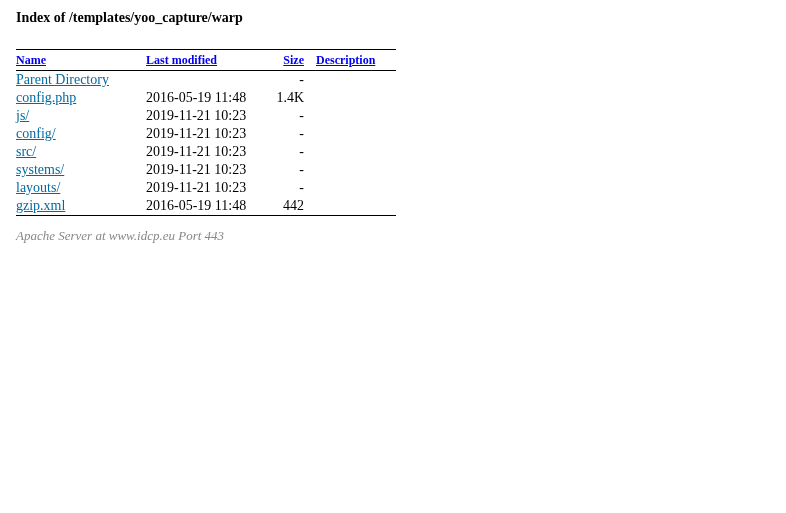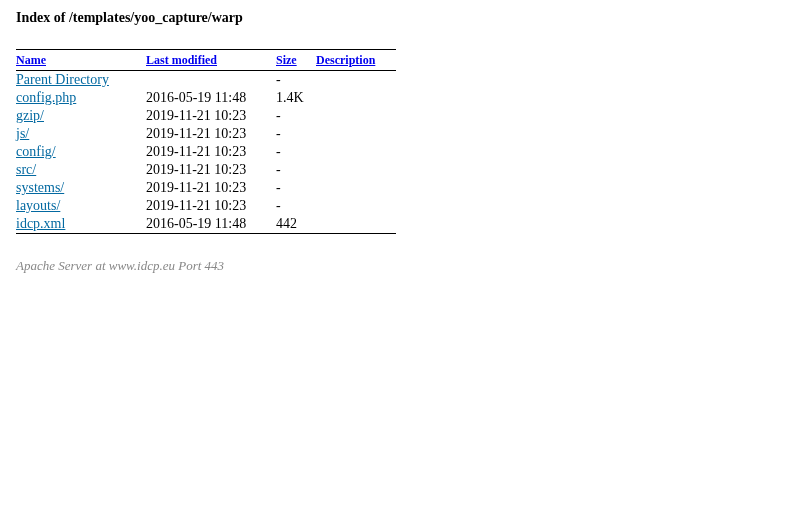--- a/index.html
+++ b/index.html
@@ -39,24 +39,24 @@
     tbody tr td a {
       color: #0369a1;
       text-decoration: underline;
     }
     tfoot tr td {
       border-top: 1px solid #000;
       padding-top: 4px;
     }
     .col-name { min-width: 130px; }
     .col-date { min-width: 130px; }
-    .col-size { min-width: 40px; padding-right: 12px !important; }
+    .col-size { min-width: 40px; text-align: right; padding-right: 12px !important; }
     .col-desc { min-width: 80px; margin-top: 32px; }
     .server-info {
-      margin-top: 20px;
+      margin-top: 8px;
       font-style: italic;
       font-size: 13px;
       color: #888;
     }
   </style>
 </head>
 <body>
 
 <h1>Index of /templates/yoo_capture/warp</h1>
 
@@ -84,26 +84,20 @@
         <td class="col-size">-</td>
         <td class="col-desc"></td>
       </tr>
       <tr>
         <td class="col-name"><a href="config.php">config.php</a></td>
         <td class="col-date">2016-05-19 11:48</td>
         <td class="col-size">1.4K</td>
         <td class="col-desc"></td>
       </tr>
       <tr>
-        <td class="col-name"><a href="gzip/">gzip/</a></td>
-        <td class="col-date">2019-11-21 10:23</td>
-        <td class="col-size">-</td>
-        <td class="col-desc"></td>
-      </tr>
-      <tr>
         <td class="col-name"><a href="js/">js/</a></td>
         <td class="col-date">2019-11-21 10:23</td>
         <td class="col-size">-</td>
         <td class="col-desc"></td>
       </tr>
       <tr>
         <td class="col-name"><a href="layouts/">config/</a></td>
         <td class="col-date">2019-11-21 10:23</td>
         <td class="col-size">-</td>
         <td class="col-desc"></td>
@@ -120,21 +114,21 @@
         <td class="col-size">-</td>
         <td class="col-desc"></td>
       </tr>
       <tr>
         <td class="col-name"><a href="vendor/">layouts/</a></td>
         <td class="col-date">2019-11-21 10:23</td>
         <td class="col-size">-</td>
         <td class="col-desc"></td>
       </tr>
       <tr>
-        <td class="col-name"><a href="warp.xml">idcp.xml</a></td>
+        <td class="col-name"><a href="warp.xml">gzip.xml</a></td>
         <td class="col-date">2016-05-19 11:48</td>
         <td class="col-size">442</td>
         <td class="col-desc"></td>
       </tr>
     </tbody>
   <tfoot>
     <tr>
       <td colspan="4"></td>
     </tr>
   </tfoot>

